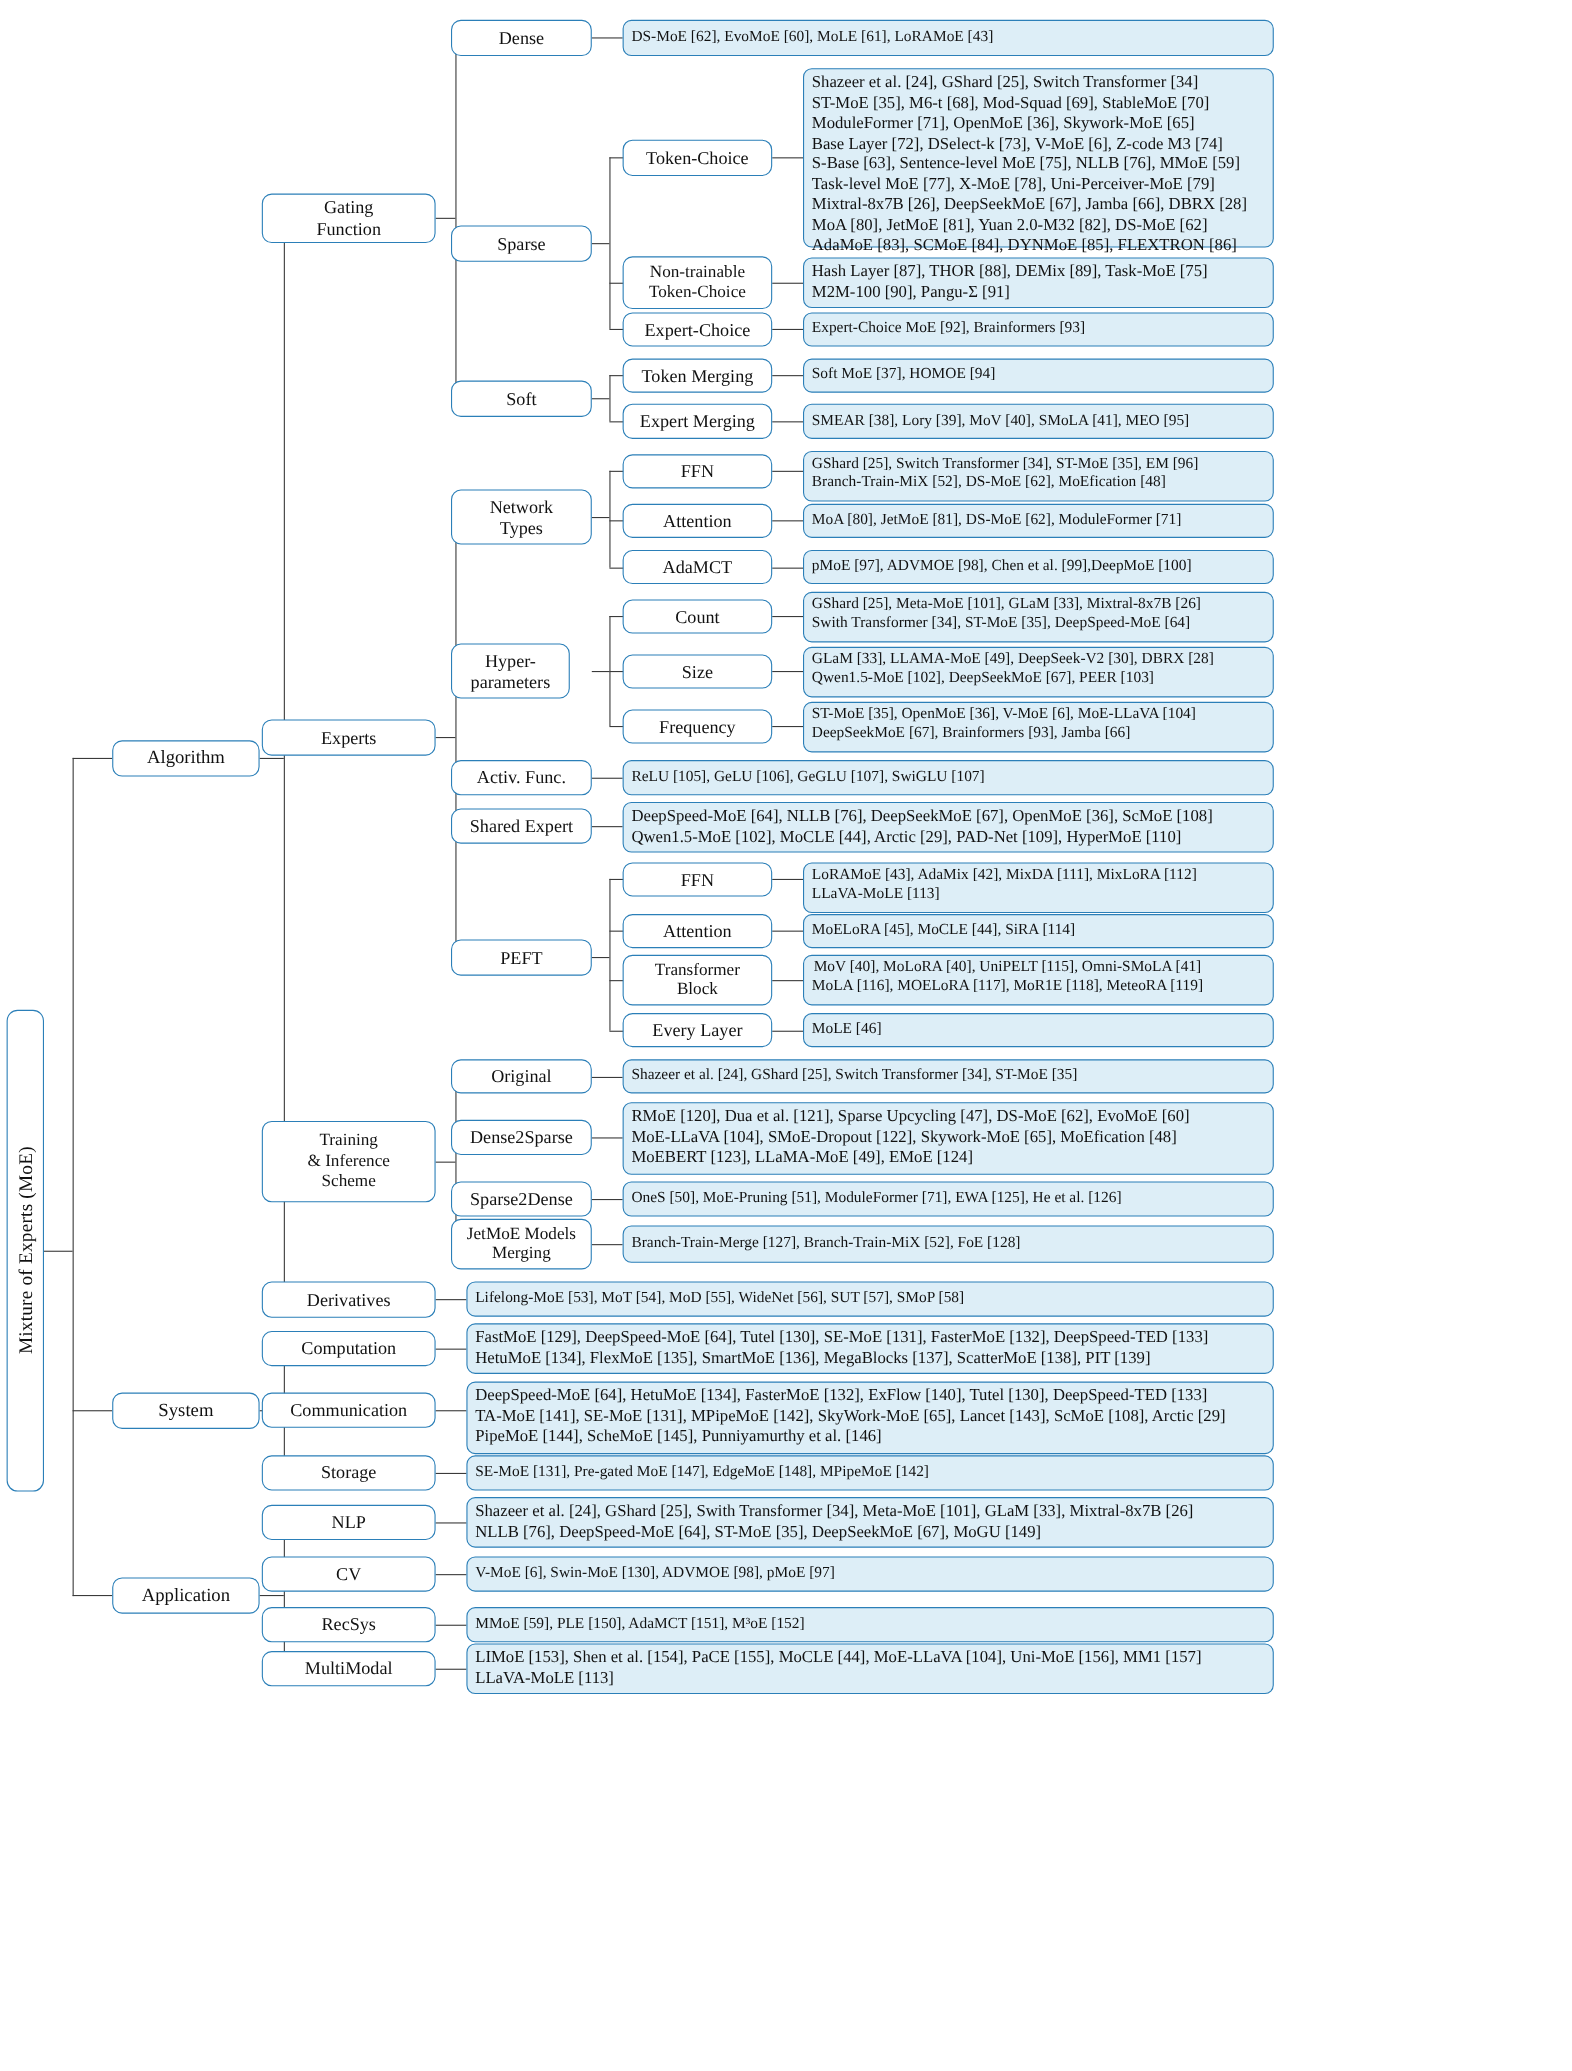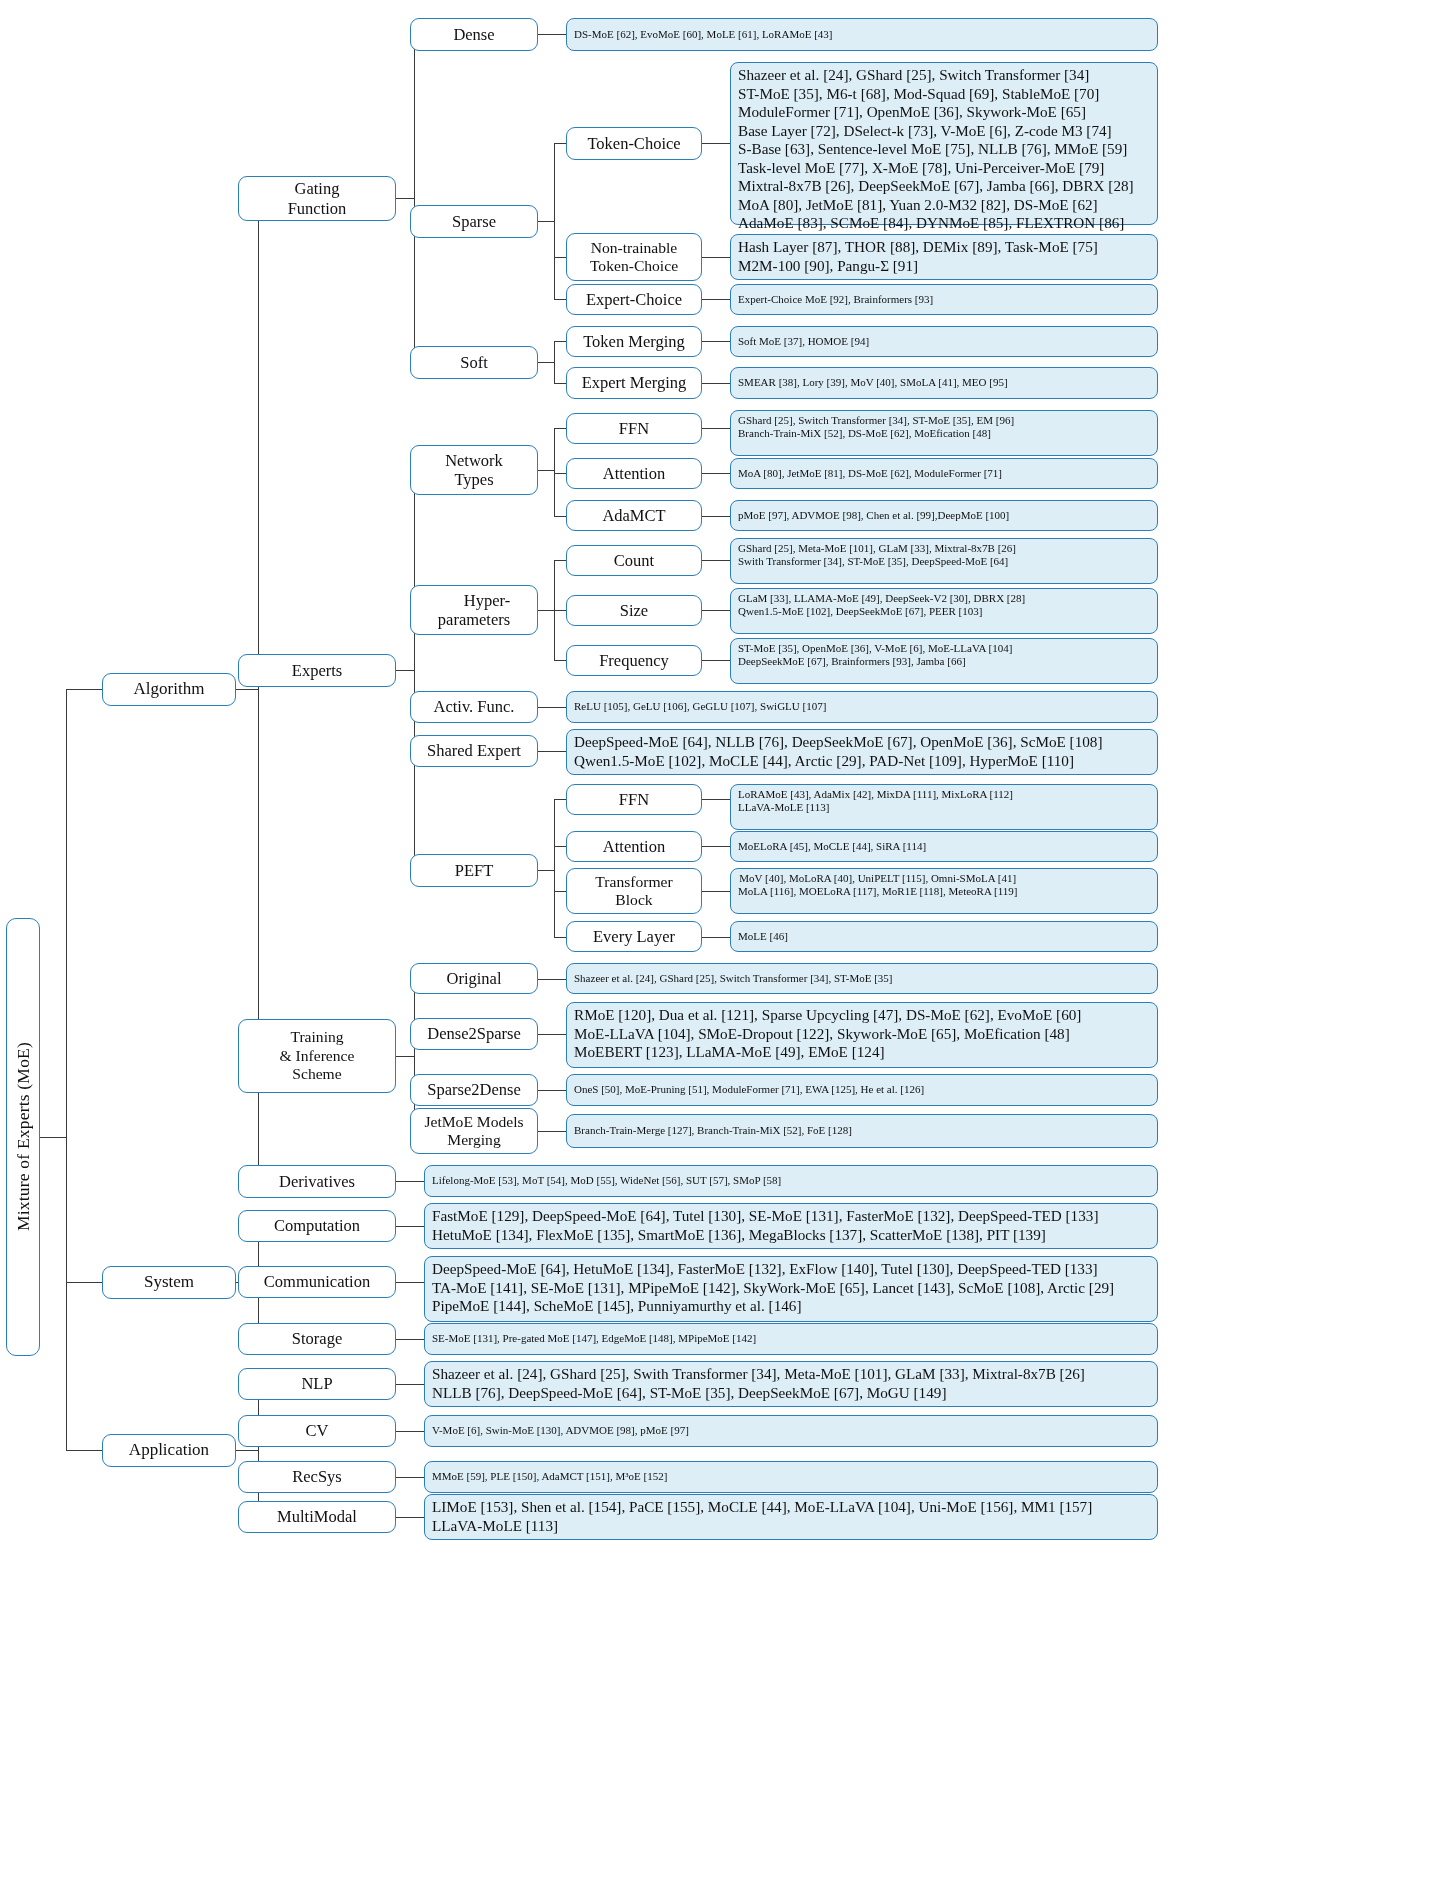--- a/index.html
+++ b/index.html
@@ -29,21 +29,21 @@
     padding:2px 4px;
     z-index:3;
   }
   .leaf{
     background:#ddeef7;
     justify-content:flex-start;
     text-align:left;
     padding:3px 7px;
     border-radius:8px;
     line-height:1.21;
-    font-size:11px;
+    font-size:14px;
     white-space:pre-line;
   }
   .root{
     writing-mode:vertical-rl;
     transform:rotate(180deg);
     font-size:17.5px;
     letter-spacing:.2px;
     border-radius:10px;
   }
   .lvl1{font-size:17px;}
@@ -221,21 +221,21 @@
   <div class="hline" style="left:554px;top:516px;width:16px;"></div>
   <div class="node" style="left:566px;top:500px;width:136px;height:31px;">
     <span>AdaMCT</span>
   </div>
   <div class="hline" style="left:702px;top:516px;width:28px;"></div>
   <div class="node leaf" style="left:730px;top:500px;width:428px;height:31px;">
     <span>pMoE [97], ADVMOE [98], Chen et al. [99],DeepMoE [100]</span>
   </div>
 
   <div class="hline" style="left:414px;top:610px;width:14px;"></div>
-  <div class="node" style="left:410px;top:585px;width:128px;height:50px;white-space:pre-line;text-align:right;">
+  <div class="node" style="left:410px;top:585px;width:108px;height:50px;white-space:pre-line;">
     <span>Hyper-
 parameters</span>
   </div>
   <div class="hline" style="left:538px;top:610px;width:16px;"></div>
   <div class="vline" style="left:554px;top:560px;height:100px;"></div>
 
   <div class="hline" style="left:554px;top:560px;width:16px;"></div>
   <div class="node" style="left:566px;top:545px;width:136px;height:31px;">
     <span>Count</span>
   </div>

